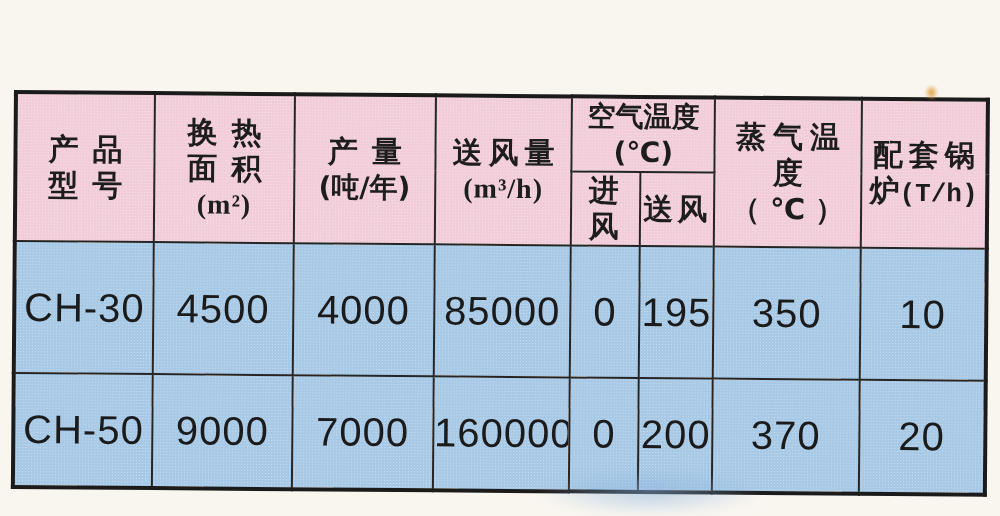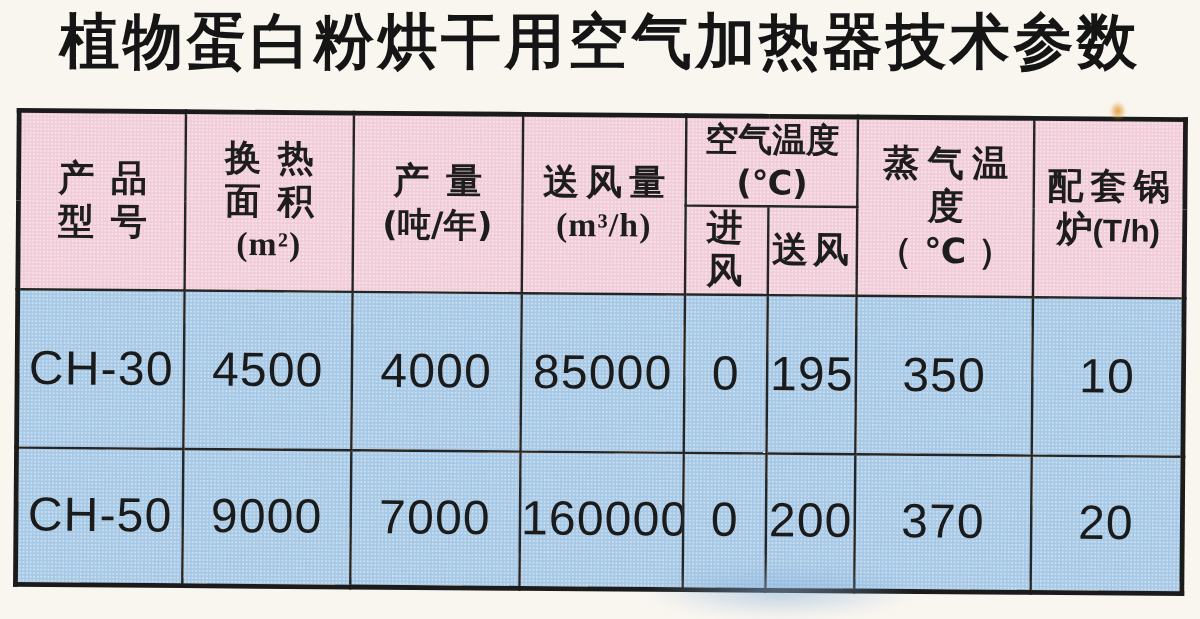--- a/index.html
+++ b/index.html
@@ -58,21 +58,21 @@
   .hl { display:block; }
   .cjk2 { letter-spacing:14px; padding-left:14px; }   
   .cjk3 { letter-spacing:6px;  padding-left:6px;  }   
   .cjk4 { letter-spacing:7px;  padding-left:7px;  }   
   .unit {                                             
     font-family:"Liberation Serif", serif;
     font-size:28px; letter-spacing:1px;
   }
   .unit-cjk { font-size:28px; }                       
   .steam-unit { letter-spacing:10px; padding-left:10px; font-size:29px; }
-  .unit-inline { font-family:Liberation Sans, sans-serif; font-size:26px;text-align:right; }
+  .unit-inline { font-family:Liberation Mono, monospace; font-size:26px;text-align:right; }
   th.group { font-size:28px; }
   tr.hrow2 th { font-size:30px; letter-spacing:4px; }
 
   
   .smudge {
     position:absolute; left:535px; top:468px; width:230px; height:48px;
     background:radial-gradient(ellipse at center, rgba(140,178,219,0.55) 0%, rgba(140,178,219,0.0) 70%);
     filter:blur(5px);
     pointer-events:none;
   }
@@ -81,21 +81,20 @@
     background:radial-gradient(ellipse at center, rgba(224,154,51,0.95) 0%, rgba(224,154,51,0.0) 75%);
     filter:blur(1px);
     pointer-events:none;
   }
 </style>
 </head>
 <body>
 
 <div class="screen">
 
-  <div class="title">植物蛋白粉烘干用空气加热器技术参数</div>
 
   <div class="table-wrap">
     <table class="spec">
       <colgroup>
         <col style="width:139px">
           <col style="width:139px">
           <col style="width:141px">
           <col style="width:136px">
         <col style="width:69px">
           <col style="width:74px">

